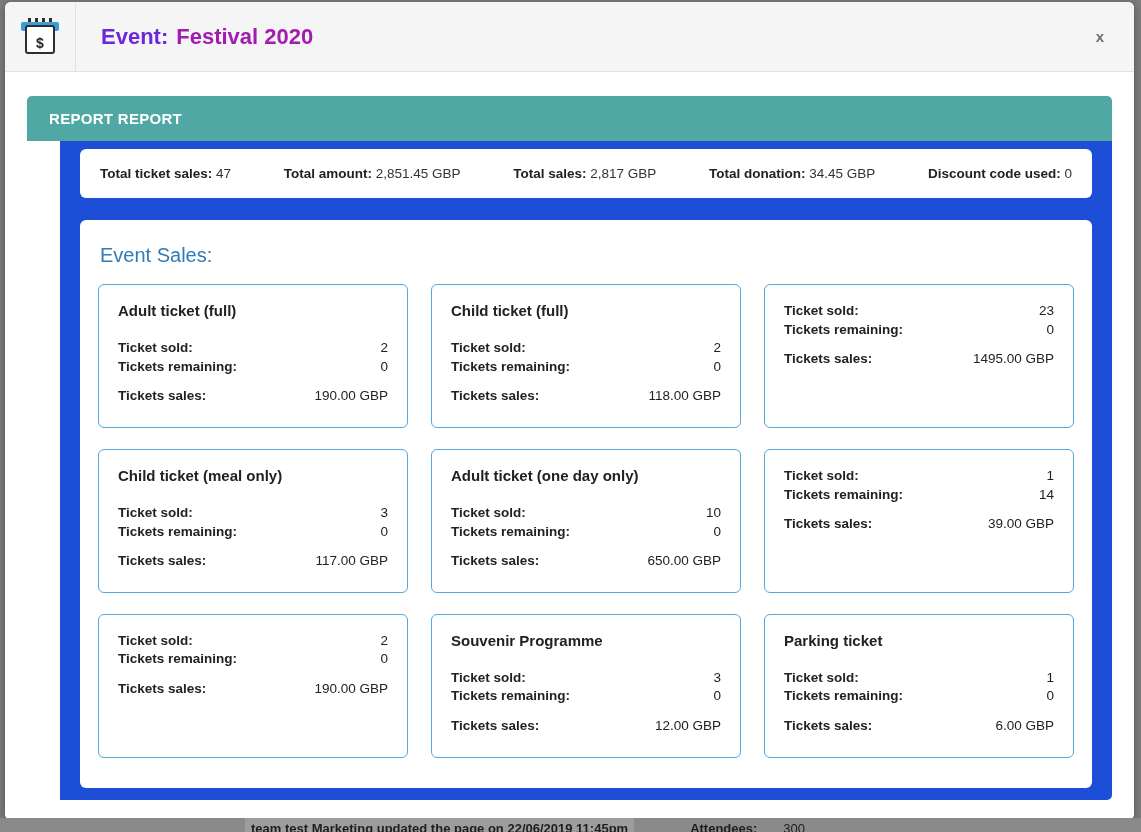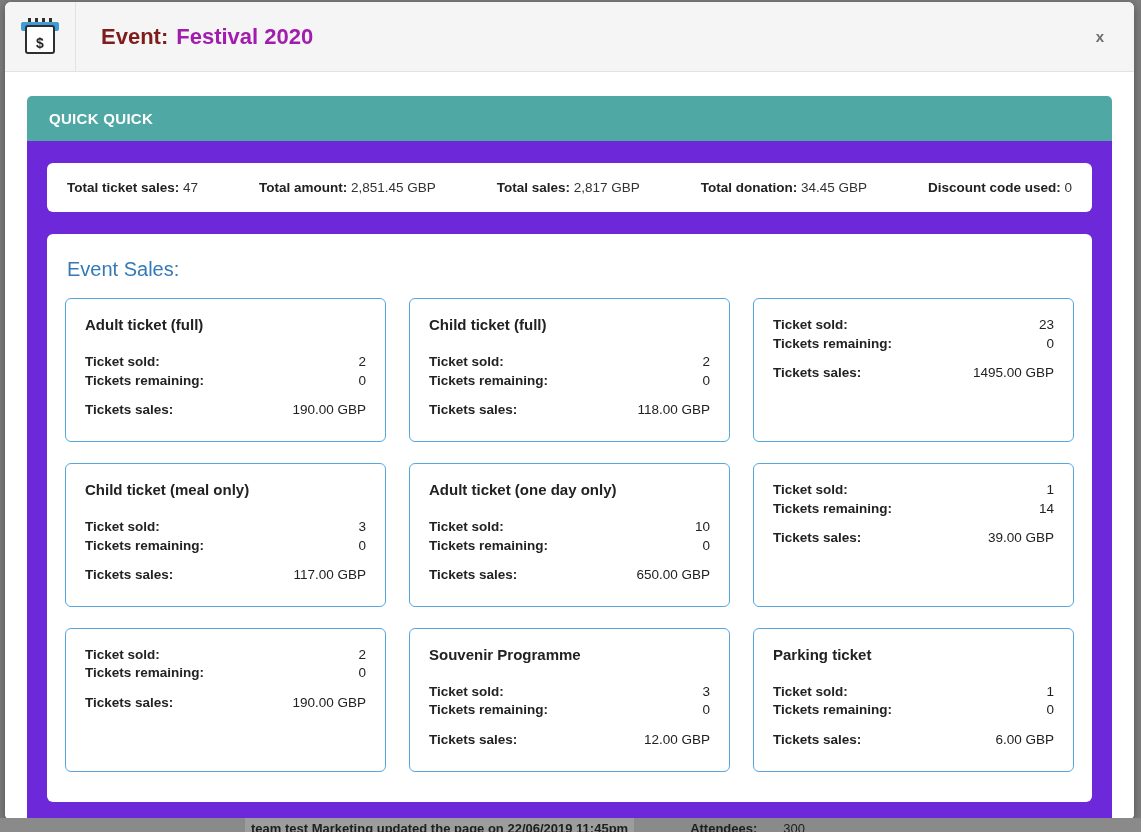--- a/index.html
+++ b/index.html
@@ -32,36 +32,36 @@
     position:absolute; top:7px; left:4px; right:4px; bottom:2px;
     background:#fff; border:2px solid #2f2f2f; border-radius:3px;
     display:flex; align-items:center; justify-content:center;
     padding-top:7px; font-weight:bold; font-size:14px; color:#222;
   }
   .cal-top { position:absolute; top:4px; left:0; right:0; height:9px; background:#3d9bd5; border-radius:2px; }
   .cal-teeth { position:absolute; top:0; left:7px; right:7px; height:6px; display:flex; justify-content:space-between; }
   .tooth { width:3px; height:6px; background:#2f2f2f; }
 
   .modal-title { display:flex; align-items:center; padding-left:25px; font-size:22px; font-weight:bold; }
-  .title-label { color:#7f1d1d; margin-right:8px; }
+  .title-label { color:#6d28d9; margin-right:8px; }
   .title-value { color:#a21caf; }
   .close-btn {
     margin-left:auto; align-self:center; padding:10px 30px 10px 10px;
     color:#6b6b6b; font-size:15px; font-weight:bold; cursor:pointer; line-height:1;
   }
 
   .modal-body { flex:1 1 auto; padding:24px 22px 20px 22px; background:#fff; }
 
   
   .report { border-radius:5px; overflow:hidden; height:100%; display:flex; flex-direction:column; }
   .report-header {
     background:#4fa8a4; color:#fff; font-weight:bold; font-size:15px;
     padding:14px 22px; letter-spacing:.3px; flex:0 0 auto;
   }
-  .report-content { background:#6d28d9; padding:22px 20px; flex:1 1 auto; }
+  .report-content { background:#1d4ed8; padding:8px 20px; flex:1 1 auto;margin-left:33px; }
 
   .summary-box {
     background:#fff; border-radius:6px; padding:17px 20px;
     display:flex; justify-content:space-between; align-items:center;
     font-size:13.5px;
   }
   .stat { white-space:nowrap; }
   .stat b { font-weight:bold; }
   .stat .val { font-weight:normal; color:#333; }
 
@@ -113,21 +113,21 @@
     </div>
     <div class="modal-title">
       <span class="title-label">Event:</span>
       <span class="title-value">Festival 2020</span>
     </div>
     <div class="close-btn">x</div>
   </div>
 
   <div class="modal-body">
     <div class="report">
-      <div class="report-header">QUICK QUICK</div>
+      <div class="report-header">REPORT REPORT</div>
       <div class="report-content">
 
         <div class="summary-box">
   <div class="stat"><b>Total ticket sales:</b> <span class="val">47</span></div>
 
   <div class="stat"><b>Total amount:</b> <span class="val">2,851.45 GBP</span></div>
 
   <div class="stat"><b>Total sales:</b> <span class="val">2,817 GBP</span></div>
 
   <div class="stat"><b>Total donation:</b> <span class="val">34.45 GBP</span></div>

